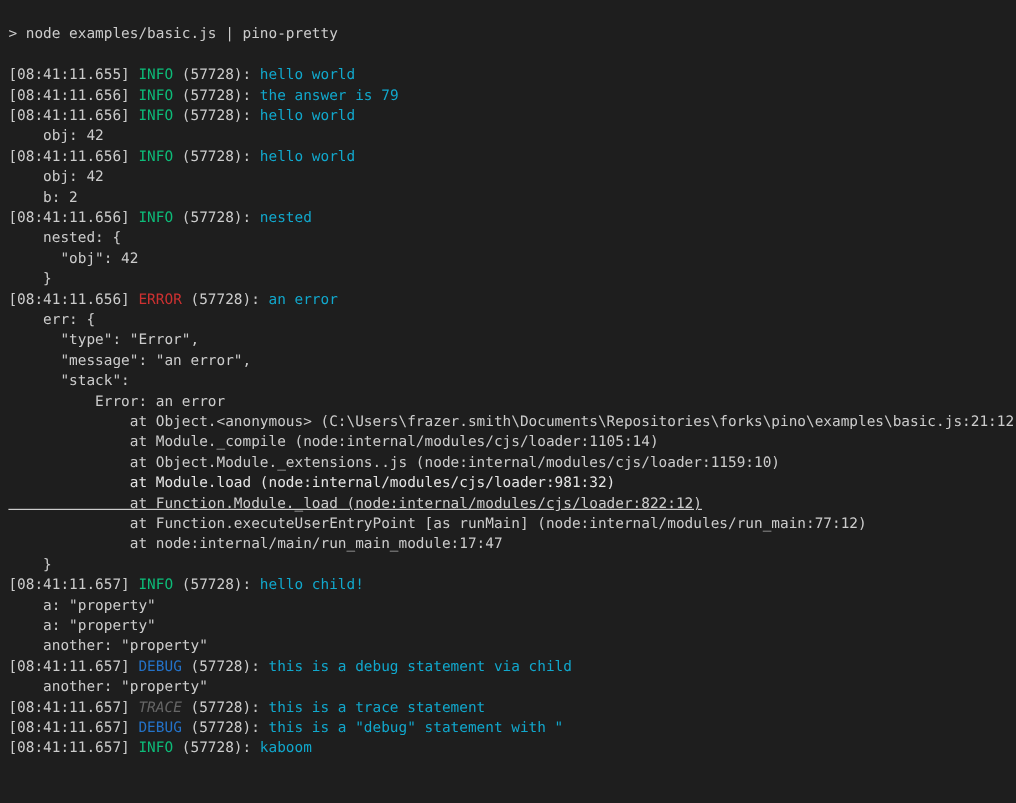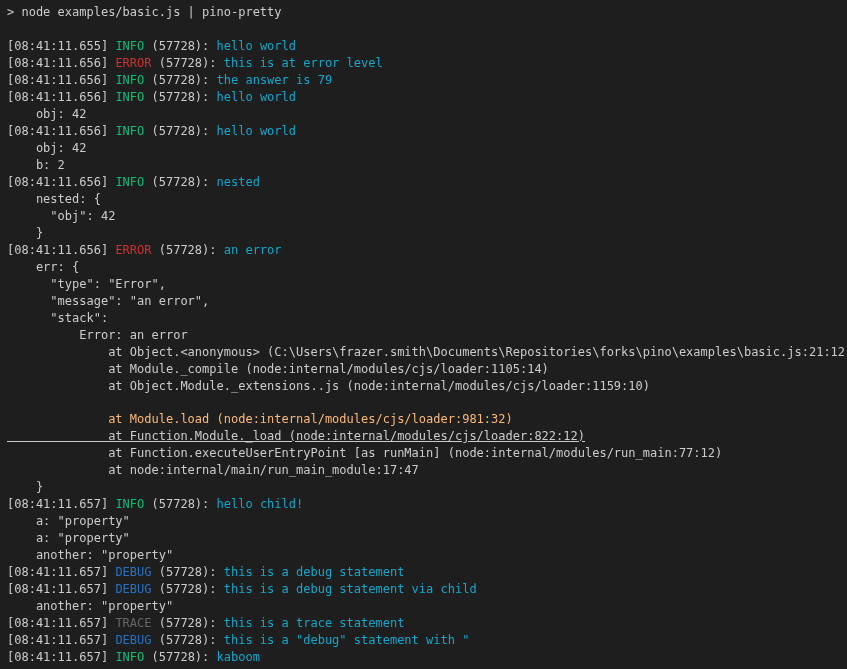--- a/index.html
+++ b/index.html
@@ -9,70 +9,68 @@
     height: 669px;
     overflow: hidden;
   }
   body {
     background: #1e1e1e;
   }
   .terminal {
     width: 847px;
     height: 669px;
     box-sizing: border-box;
-    padding: 4px 0 0 7px;
+    padding: 20px 0 0 7px;
     background: #1e1e1e;
     font-family: "DejaVu Sans Mono", "Liberation Mono", monospace;
     font-size: 12px;
     line-height: 17px;
     color: #cccccc;
     cursor: text;
   }
   .line {
     white-space: pre;
     height: 17px;
   }
 </style>
 </head>
 <body>
 
 <div class="terminal">
   <div class="line">&gt; node examples/basic.js | pino-pretty</div>
   <div>
       <div class="line">&nbsp;</div>
       <div class="line"><span style="color: rgb(204, 204, 204);">[08:41:11.655] </span><span style="color: rgb(13, 188, 121);">INFO</span><span style="color: rgb(204, 204, 204);"> (57728): </span><span style="color: rgb(17, 168, 205);">hello world</span></div>
-      <div class="line"><span style="color: rgb(204, 204, 204);">[08:41:11.656] </span><span style="color: rgb(205, 49, 49);">ERROR</span><span style="color: rgb(204, 204, 204);"> (57728): </span><span style="color: rgb(17, 168, 205);">this is at error level</span></div>
       <div class="line"><span style="color: rgb(204, 204, 204);">[08:41:11.656] </span><span style="color: rgb(13, 188, 121);">INFO</span><span style="color: rgb(204, 204, 204);"> (57728): </span><span style="color: rgb(17, 168, 205);">the answer is 79</span></div>
       <div class="line"><span style="color: rgb(204, 204, 204);">[08:41:11.656] </span><span style="color: rgb(13, 188, 121);">INFO</span><span style="color: rgb(204, 204, 204);"> (57728): </span><span style="color: rgb(17, 168, 205);">hello world</span></div>
       <div class="line" style="color: rgb(204, 204, 204);">    obj: 42</div>
       <div class="line"><span style="color: rgb(204, 204, 204);">[08:41:11.656] </span><span style="color: rgb(13, 188, 121);">INFO</span><span style="color: rgb(204, 204, 204);"> (57728): </span><span style="color: rgb(17, 168, 205);">hello world</span></div>
       <div class="line" style="color: rgb(204, 204, 204);">    obj: 42</div>
       <div class="line" style="color: rgb(204, 204, 204);">    b: 2</div>
       <div class="line"><span style="color: rgb(204, 204, 204);">[08:41:11.656] </span><span style="color: rgb(13, 188, 121);">INFO</span><span style="color: rgb(204, 204, 204);"> (57728): </span><span style="color: rgb(17, 168, 205);">nested</span></div>
       <div class="line" style="color: rgb(204, 204, 204);">    nested: {</div>
       <div class="line" style="color: rgb(204, 204, 204);">      "obj": 42</div>
       <div class="line" style="color: rgb(204, 204, 204);">    }</div>
       <div class="line"><span style="color: rgb(204, 204, 204);">[08:41:11.656] </span><span style="color: rgb(205, 49, 49);">ERROR</span><span style="color: rgb(204, 204, 204);"> (57728): </span><span style="color: rgb(17, 168, 205);">an error</span></div>
       <div class="line" style="color: rgb(204, 204, 204);">    err: {</div>
       <div class="line" style="color: rgb(204, 204, 204);">      "type": "Error",</div>
       <div class="line" style="color: rgb(204, 204, 204);">      "message": "an error",</div>
       <div class="line" style="color: rgb(204, 204, 204);">      "stack":</div>
       <div class="line" style="color: rgb(204, 204, 204);">          Error: an error</div>
       <div class="line" style="color: rgb(204, 204, 204);">              at Object.&lt;anonymous&gt; (C:\Users\frazer.smith\Documents\Repositories\forks\pino\examples\basic.js:21:12)</div>
       <div class="line" style="color: rgb(204, 204, 204);">              at Module._compile (node:internal/modules/cjs/loader:1105:14)</div>
       <div class="line" style="color: rgb(204, 204, 204);">              at Object.Module._extensions..js (node:internal/modules/cjs/loader:1159:10)</div>
-      <div class="line" style="color: #fdba74; margin-top: 16px;">              at Module.load (node:internal/modules/cjs/loader:981:32)</div>
+      <div class="line" style="color: #e5e5e5;">              at Module.load (node:internal/modules/cjs/loader:981:32)</div>
       <div class="line" style="color: rgb(204, 204, 204); text-decoration: underline;">              at Function.Module._load (node:internal/modules/cjs/loader:822:12)</div>
       <div class="line" style="color: rgb(204, 204, 204);">              at Function.executeUserEntryPoint [as runMain] (node:internal/modules/run_main:77:12)</div>
       <div class="line" style="color: rgb(204, 204, 204);">              at node:internal/main/run_main_module:17:47</div>
       <div class="line" style="color: rgb(204, 204, 204);">    }</div>
       <div class="line"><span style="color: rgb(204, 204, 204);">[08:41:11.657] </span><span style="color: rgb(13, 188, 121);">INFO</span><span style="color: rgb(204, 204, 204);"> (57728): </span><span style="color: rgb(17, 168, 205);">hello child!</span></div>
       <div class="line" style="color: rgb(204, 204, 204);">    a: "property"</div>
       <div class="line" style="color: rgb(204, 204, 204);">    a: "property"</div>
       <div class="line" style="color: rgb(204, 204, 204);">    another: "property"</div>
-      <div class="line"><span style="color: rgb(204, 204, 204);">[08:41:11.657] </span><span style="color: rgb(36, 114, 200);">DEBUG</span><span style="color: rgb(204, 204, 204);"> (57728): </span><span style="color: rgb(17, 168, 205);">this is a debug statement</span></div>
       <div class="line"><span style="color: rgb(204, 204, 204);">[08:41:11.657] </span><span style="color: rgb(36, 114, 200);">DEBUG</span><span style="color: rgb(204, 204, 204);"> (57728): </span><span style="color: rgb(17, 168, 205);">this is a debug statement via child</span></div>
       <div class="line" style="color: rgb(204, 204, 204);">    another: "property"</div>
-      <div class="line"><span style="color: rgb(204, 204, 204);">[08:41:11.657] </span><span style="color: rgb(102, 102, 102);">TRACE</span><span style="color: rgb(204, 204, 204);"> (57728): </span><span style="color: rgb(17, 168, 205);">this is a trace statement</span></div>
+      <div class="line"><span style="color: rgb(204, 204, 204);">[08:41:11.657] </span><span style="color: rgb(102, 102, 102); font-style: italic;">TRACE</span><span style="color: rgb(204, 204, 204);"> (57728): </span><span style="color: rgb(17, 168, 205);">this is a trace statement</span></div>
       <div class="line"><span style="color: rgb(204, 204, 204);">[08:41:11.657] </span><span style="color: rgb(36, 114, 200);">DEBUG</span><span style="color: rgb(204, 204, 204);"> (57728): </span><span style="color: rgb(17, 168, 205);">this is a "debug" statement with "</span></div>
       <div class="line"><span style="color: rgb(204, 204, 204);">[08:41:11.657] </span><span style="color: rgb(13, 188, 121);">INFO</span><span style="color: rgb(204, 204, 204);"> (57728): </span><span style="color: rgb(17, 168, 205); margin-top: 45px;">kaboom</span></div>
     </div>
 </div>
 
 </body></html>

